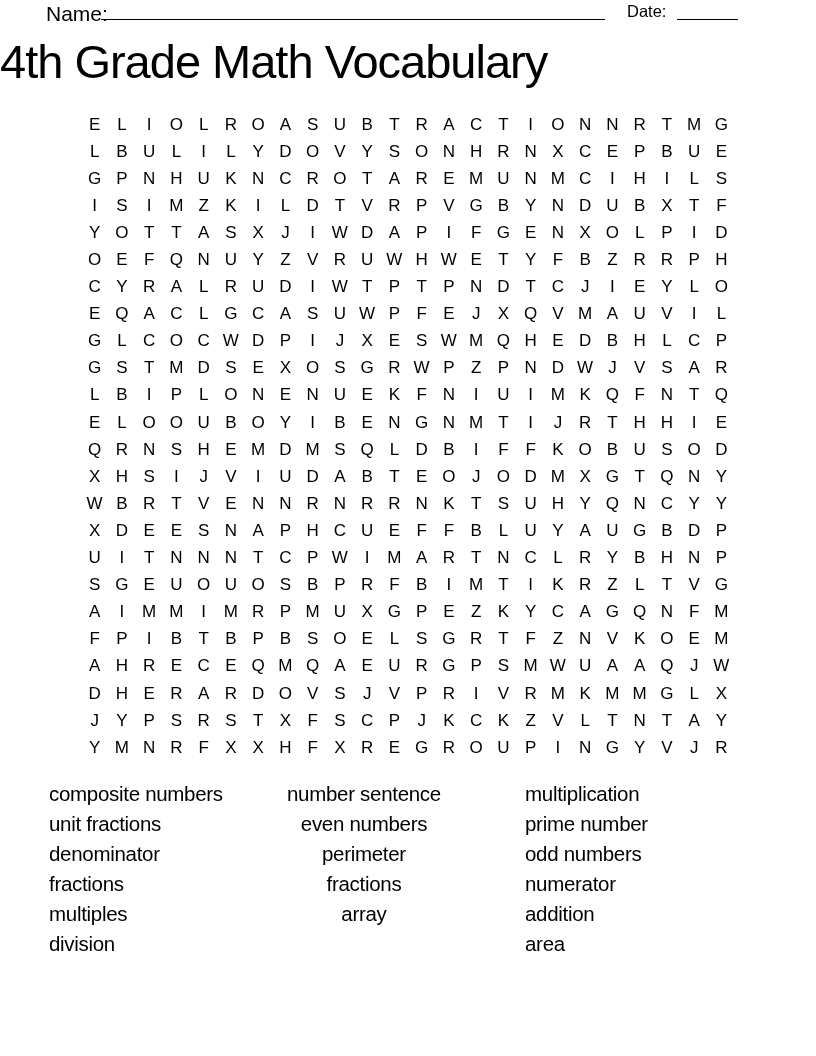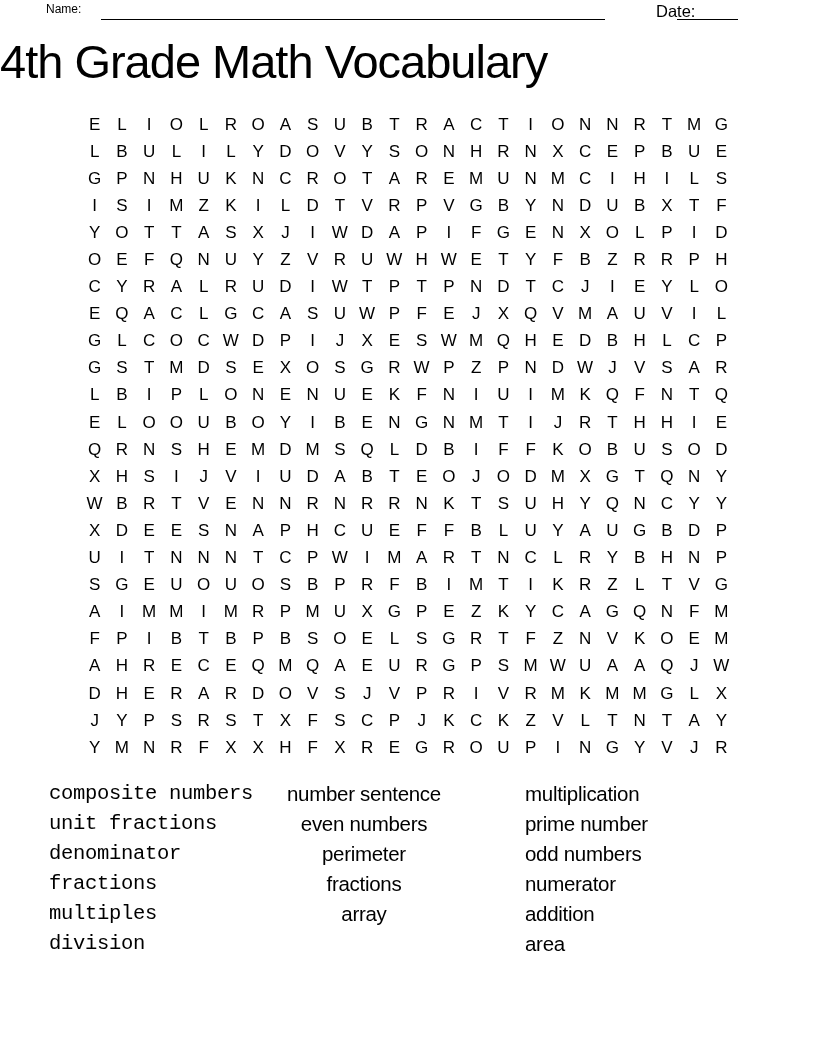--- a/index.html
+++ b/index.html
@@ -9,31 +9,30 @@
     height: 1056px;
     background: #ffffff;
     color: #000000;
     font-family: "Liberation Sans", "DejaVu Sans", sans-serif;
     overflow: hidden;
   }
 
   
   .name-label {
     position: absolute; left: 46px; top: 2px;
-    font-size: 12px;
+    font-size: 21px;
   }
   .name-line {
     position: absolute; left: 101px; top: 1px;
     width: 504px; height: 18px;
     border-bottom: 1.6px solid #000;
   }
   .date-label {
     position: absolute; left: 627px; top: 2px;
     font-size: 16.5px;
-    margin-left: 29px;
   }
   .date-line {
     position: absolute; left: 677px; top: 1px;
     width: 61px; height: 18px;
     border-bottom: 1.6px solid #000;
   }
 
   
   .title {
     position: absolute; left: 0; top: 34px; width: 816px;
@@ -57,21 +56,21 @@
     justify-content: center;
     font-size: 17px;
     letter-spacing: 0;
   }
 
   
   .word-list {
     position: absolute; left: 0; top: 779px; width: 816px; height: 190px;
   }
   .word-col { position: absolute; top: 0; }
-  .word-col-1 { left: 49px; font-family: Liberation Mono, monospace; }
+  .word-col-1 { left: 49px; }
   .word-col-2 { left: 287px; text-align: center; }
   .word-col-3 { left: 525px; }
   .word {
     font-size: 20.5px;
     line-height: 30px;
     letter-spacing: -0.3px;
     white-space: nowrap;
   }
 </style>
 </head>

